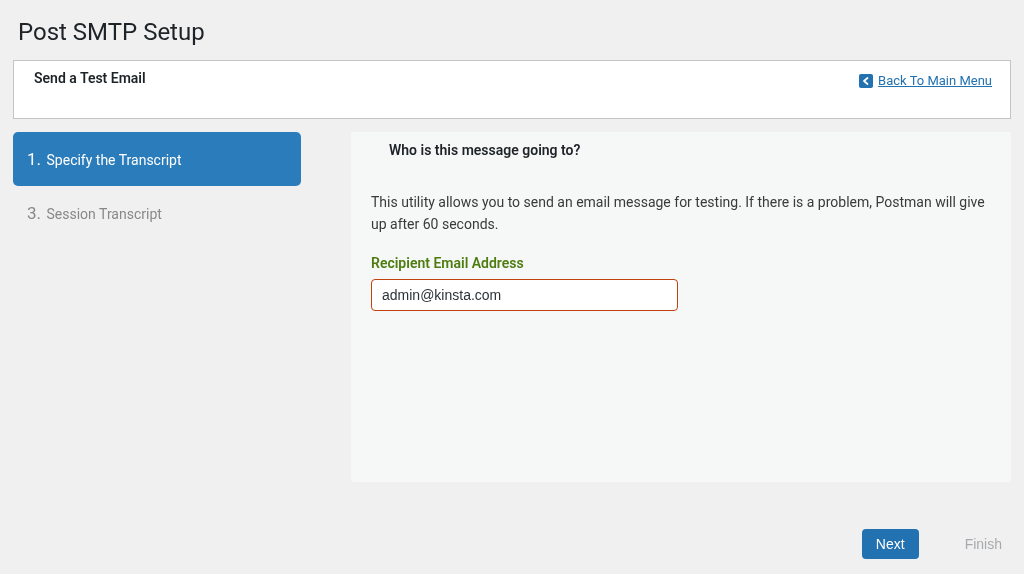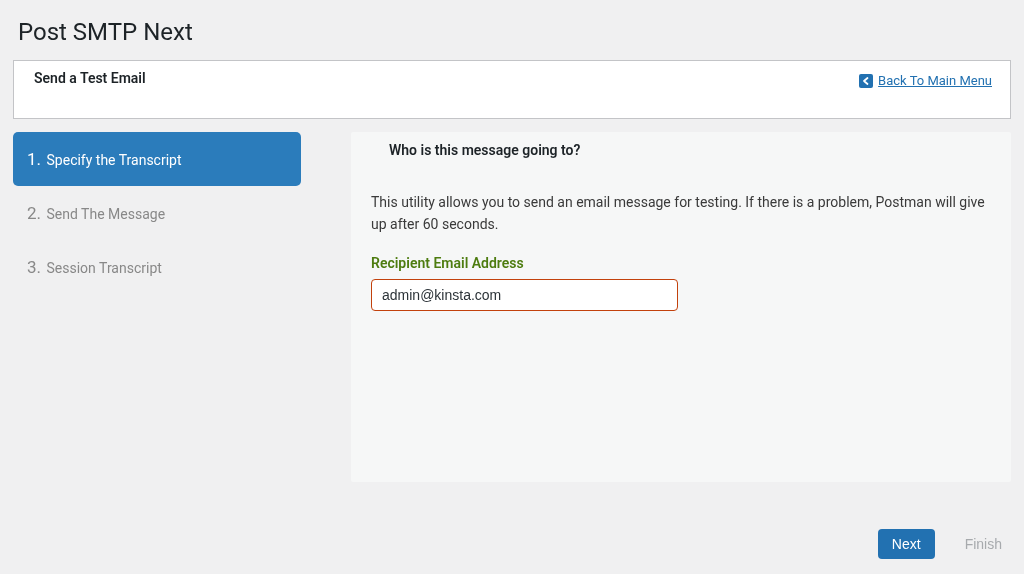--- a/index.html
+++ b/index.html
@@ -107,21 +107,21 @@
       color: #2c3338;
       background: #fff;
     }
     .button-row {
       position: absolute;
       right: 12px;
       bottom: 15px;
       width: calc(1024px - 26px);
       display: flex;
       justify-content: flex-end;
-      gap: 20px;
+      gap: 36px;
       align-items: center;
     }
     .btn {
       border-radius: 4px;
       padding: 7px 14px;
       font-size: 14px;
       cursor: pointer;
       border: none;
     }
     .btn-primary {
@@ -131,21 +131,21 @@
     .btn-disabled {
       background: transparent;
       color: #a7aaad;
       cursor: default;
       padding: 7px 10px;
     }
   </style>
 </head>
 <body>
 
-<h1 class="page-title">Post SMTP Next</h1>
+<h1 class="page-title">Post SMTP Setup</h1>
 
 <div class="card">
   <div class="card-title">Send a Test Email</div>
   <div class="back-link-wrap">
     <span>
       <svg width="14" height="14" viewBox="0 0 14 14">
         <rect x="0" y="0" width="14" height="14" rx="2" fill="#2271b1"></rect>
         <path d="M8.5 4 L5 7 L8.5 10" stroke="#fff" stroke-width="1.8" fill="none" stroke-linecap="round" stroke-linejoin="round"></path>
       </svg>
     </span>
@@ -153,24 +153,20 @@
   </div>
 </div>
 
 <div class="wizard-wrap">
   <div class="steps">
     <div class="step active">
       <span class="num">1.</span>
       <span>Specify the Transcript</span>
     </div>
     <div class="step">
-      <span class="num">2.</span>
-      <span>Send The Message</span>
-    </div>
-    <div class="step">
       <span class="num">3.</span>
       <span>Session Transcript</span>
     </div>
   </div>
 
   <div class="content">
     <h2 class="content-heading">Who is this message going to?</h2>
     <p class="content-desc">This utility allows you to send an email message for testing. If there is a problem, Postman will give up after 60 seconds.</p>
     <label class="field-label">Recipient Email Address</label>
     <input type="text" class="text-input" value="admin@kinsta.com" style="">

